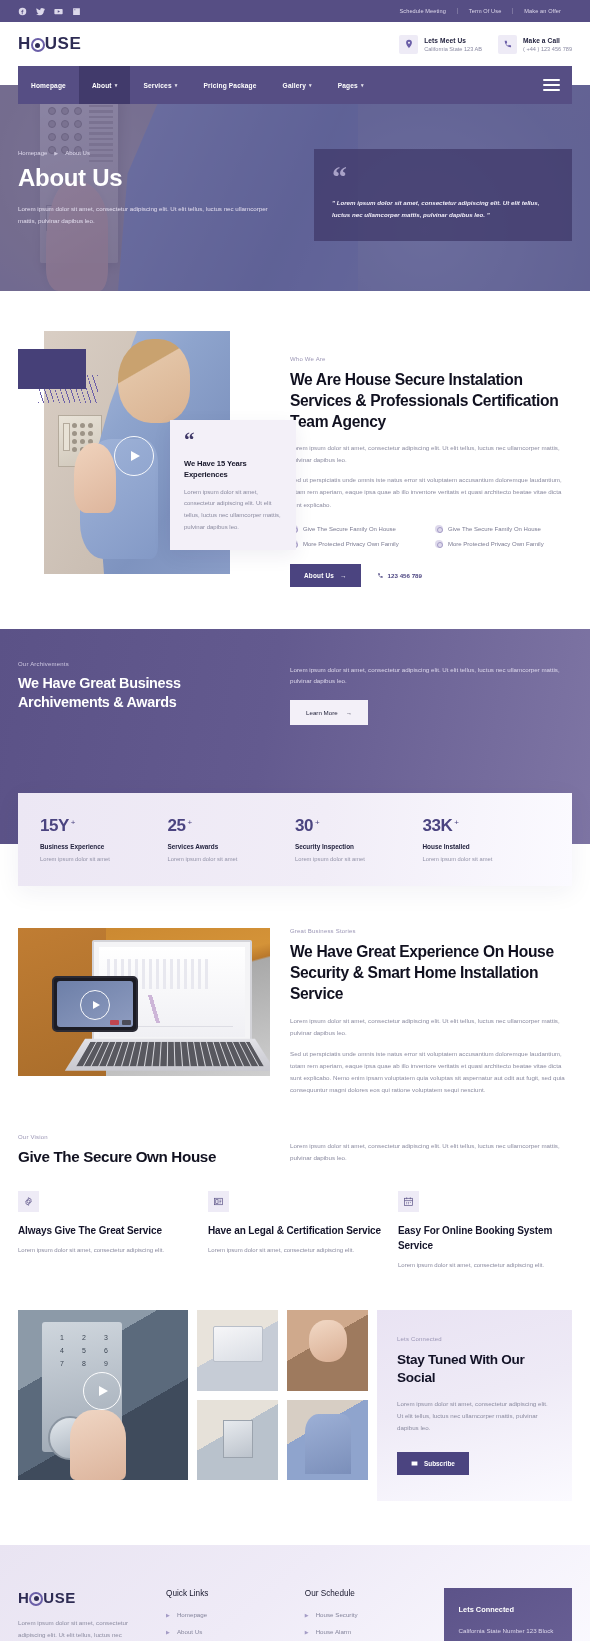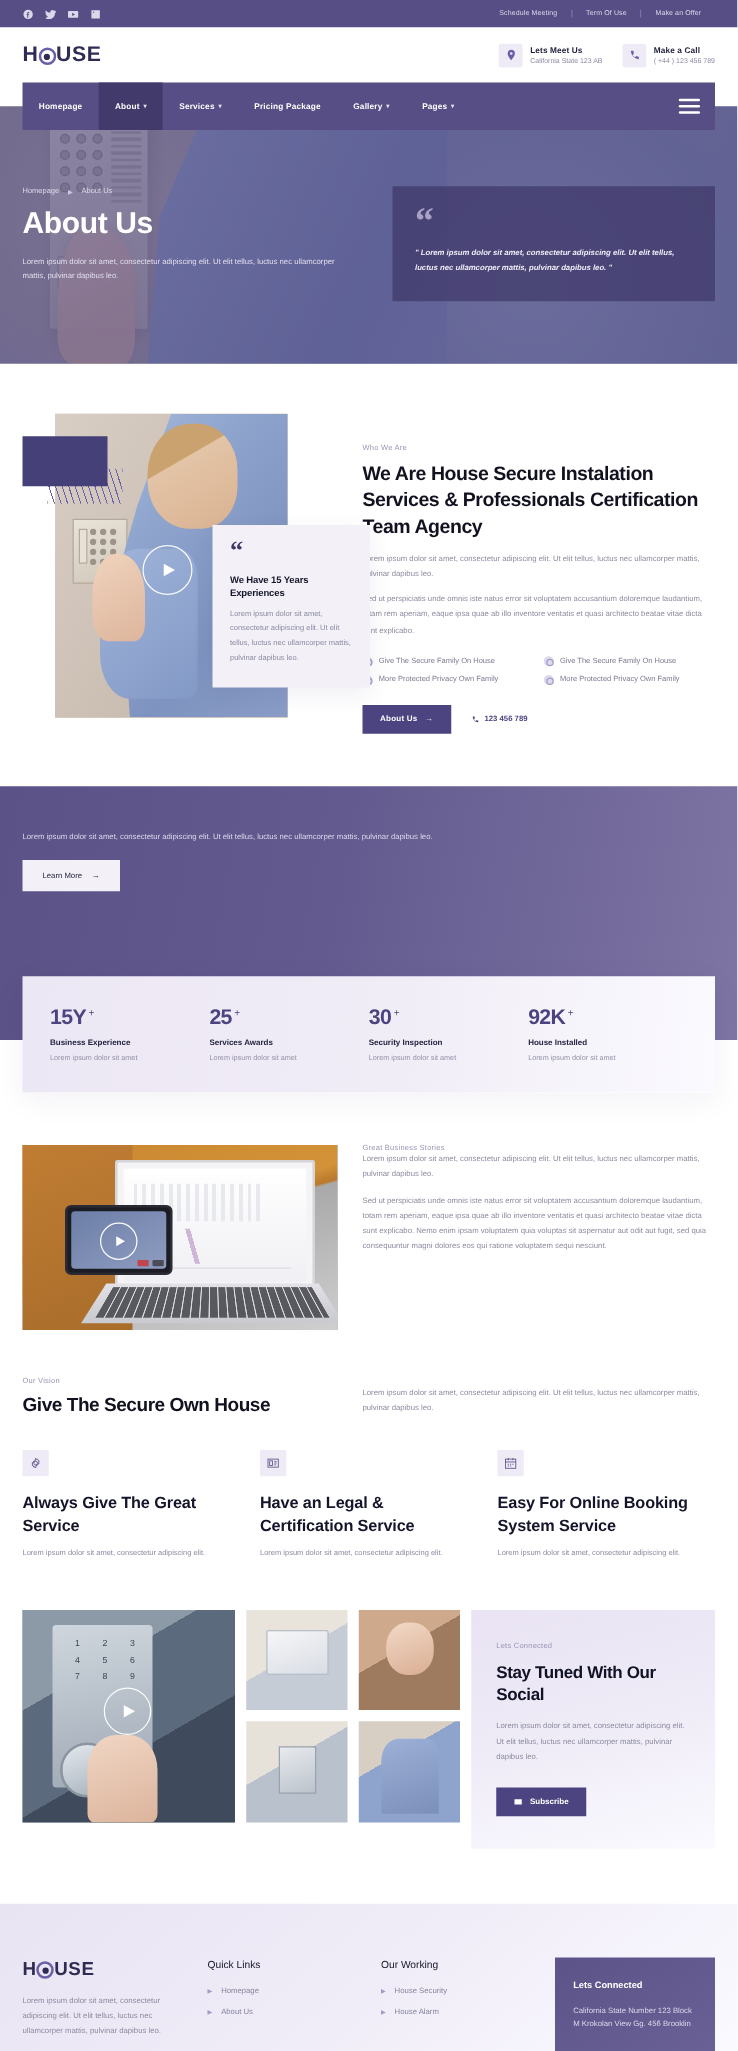--- a/index.html
+++ b/index.html
@@ -329,21 +329,21 @@
   .vision-head .vl { width: 252px; }
   .vision-head h2 { font-size: 15.2px; margin-top: 7px; }
   .vision-head .vr { flex: 1; padding-bottom: 3px; }
   .feats { display: flex; gap: 16px; margin-top: 24px; }
   .feat { flex: 1; }
   .feat-ico {
     width: 21px; height: 21px; background: #eeebf6; display: flex;
     align-items: center; justify-content: center; margin-bottom: 11px;
   }
   .feat-ico svg { width: 11px; height: 11px; fill: none; stroke: #5a5286; stroke-width: 1.5; }
-  .feat h4 { font-size: 13px; line-height: 1.5; color: #14142a; letter-spacing: -.1px;}
+  .feat h4 { font-size: 10px; line-height: 1.5; color: #14142a; letter-spacing: -.1px;}
   .feat p { font-size: 6px; line-height: 1.95; color: #8b8ba0; margin-top: 7px; }
 
   
   .gallery { display: flex; gap: 9px; padding: 38px 18px 0; }
   .g-big {
     width: 170px; height: 170px; position: relative; overflow: hidden;
     background: linear-gradient(160deg,#6d7f94,#4e5d70);
   }
   .g-big .lockbg { position:absolute; inset:0; background: linear-gradient(150deg,#8c9aa8 0 30%, #5b6a7c 30% 62%, #3f4b5c 62%); }
   .g-big .panel { position:absolute; left: 24px; top: 12px; width: 80px; height: 130px;
@@ -627,20 +627,24 @@
               <path d="M6.6 10.8c1.2 2.3 3.1 4.2 5.4 5.4l1.8-1.8c.3-.3.7-.4 1-.2 1.1.4 2.3.6 3.5.6.6 0 1 .4 1 1V19c0 .6-.4 1-1 1A16.5 16.5 0 014 5c0-.6.4-1 1-1h3.2c.6 0 1 .4 1 1 0 1.2.2 2.4.6 3.5.1.4 0 .8-.2 1l-2 2.3z"></path>
             </svg>
           <span>123 456 789</span>
         </div>
       </div>
     </div>
   </div>
 
   <div class="ach">
     <div class="ach-top">
+      <div class="ach-left">
+        <div class="eyebrow">Our Archivements</div>
+        <h2>We Have Great Business Archivements &amp; Awards</h2>
+      </div>
       <div class="ach-right">
         <p>Lorem ipsum dolor sit amet, consectetur adipiscing elit. Ut elit tellus, luctus nec ullamcorper mattis, pulvinar dapibus leo.</p>
         <div class="btn-light">
           <span>Learn More</span>
           <span>→</span>
         </div>
       </div>
     </div>
     <div class="stats">
       <div class="stat">
@@ -662,21 +666,21 @@
       <div class="stat">
         <div class="num">
             <span>30</span>
             <sup>+</sup>
           </div>
         <div class="lab">Security Inspection</div>
         <div class="sub">Lorem ipsum dolor sit amet</div>
       </div>
       <div class="stat">
         <div class="num">
-            <span>92K</span>
+            <span>33K</span>
             <sup>+</sup>
           </div>
         <div class="lab">House Installed</div>
         <div class="sub">Lorem ipsum dolor sit amet</div>
       </div>
     </div>
   </div>
 
   <div class="stories">
     <div class="stories-media">
@@ -698,20 +702,21 @@
             <div class="btns">
               <i></i>
               <i></i>
             </div>
           </div>
         <div class="sm-play"></div>
       </div>
     </div>
     <div class="stories-text">
       <div class="eyebrow">Great Business Stories</div>
+      <h2 class="sec-title">We Have Great Experience On House Security &amp; Smart Home Installation Service</h2>
       <p class="body">Lorem ipsum dolor sit amet, consectetur adipiscing elit. Ut elit tellus, luctus nec ullamcorper mattis, pulvinar dapibus leo.</p>
       <p class="body">Sed ut perspiciatis unde omnis iste natus error sit voluptatem accusantium doloremque laudantium, totam rem aperiam, eaque ipsa quae ab illo inventore veritatis et quasi architecto beatae vitae dicta sunt explicabo. Nemo enim ipsam voluptatem quia voluptas sit aspernatur aut odit aut fugit, sed quia consequuntur magni dolores eos qui ratione voluptatem sequi nesciunt.</p>
     </div>
   </div>
 
   <div class="vision">
     <div class="vision-head">
       <div class="vl">
         <div class="eyebrow">Our Vision</div>
         <h2 class="sec-title">Give The Secure Own House</h2>
@@ -817,21 +822,21 @@
             </li>
           <li>
               <span class="ar">▶</span>
               <span class="t">About Us</span>
             </li>
 
         </ul>
       </div>
 
       <div class="f-col">
-        <h4>Our Working</h4>
+        <h4>Our Schedule</h4>
         <ul>
           <li>
               <span class="ar">▶</span>
               <span class="t">House Security</span>
             </li>
           <li>
               <span class="ar">▶</span>
               <span class="t">House Alarm</span>
             </li>
 

